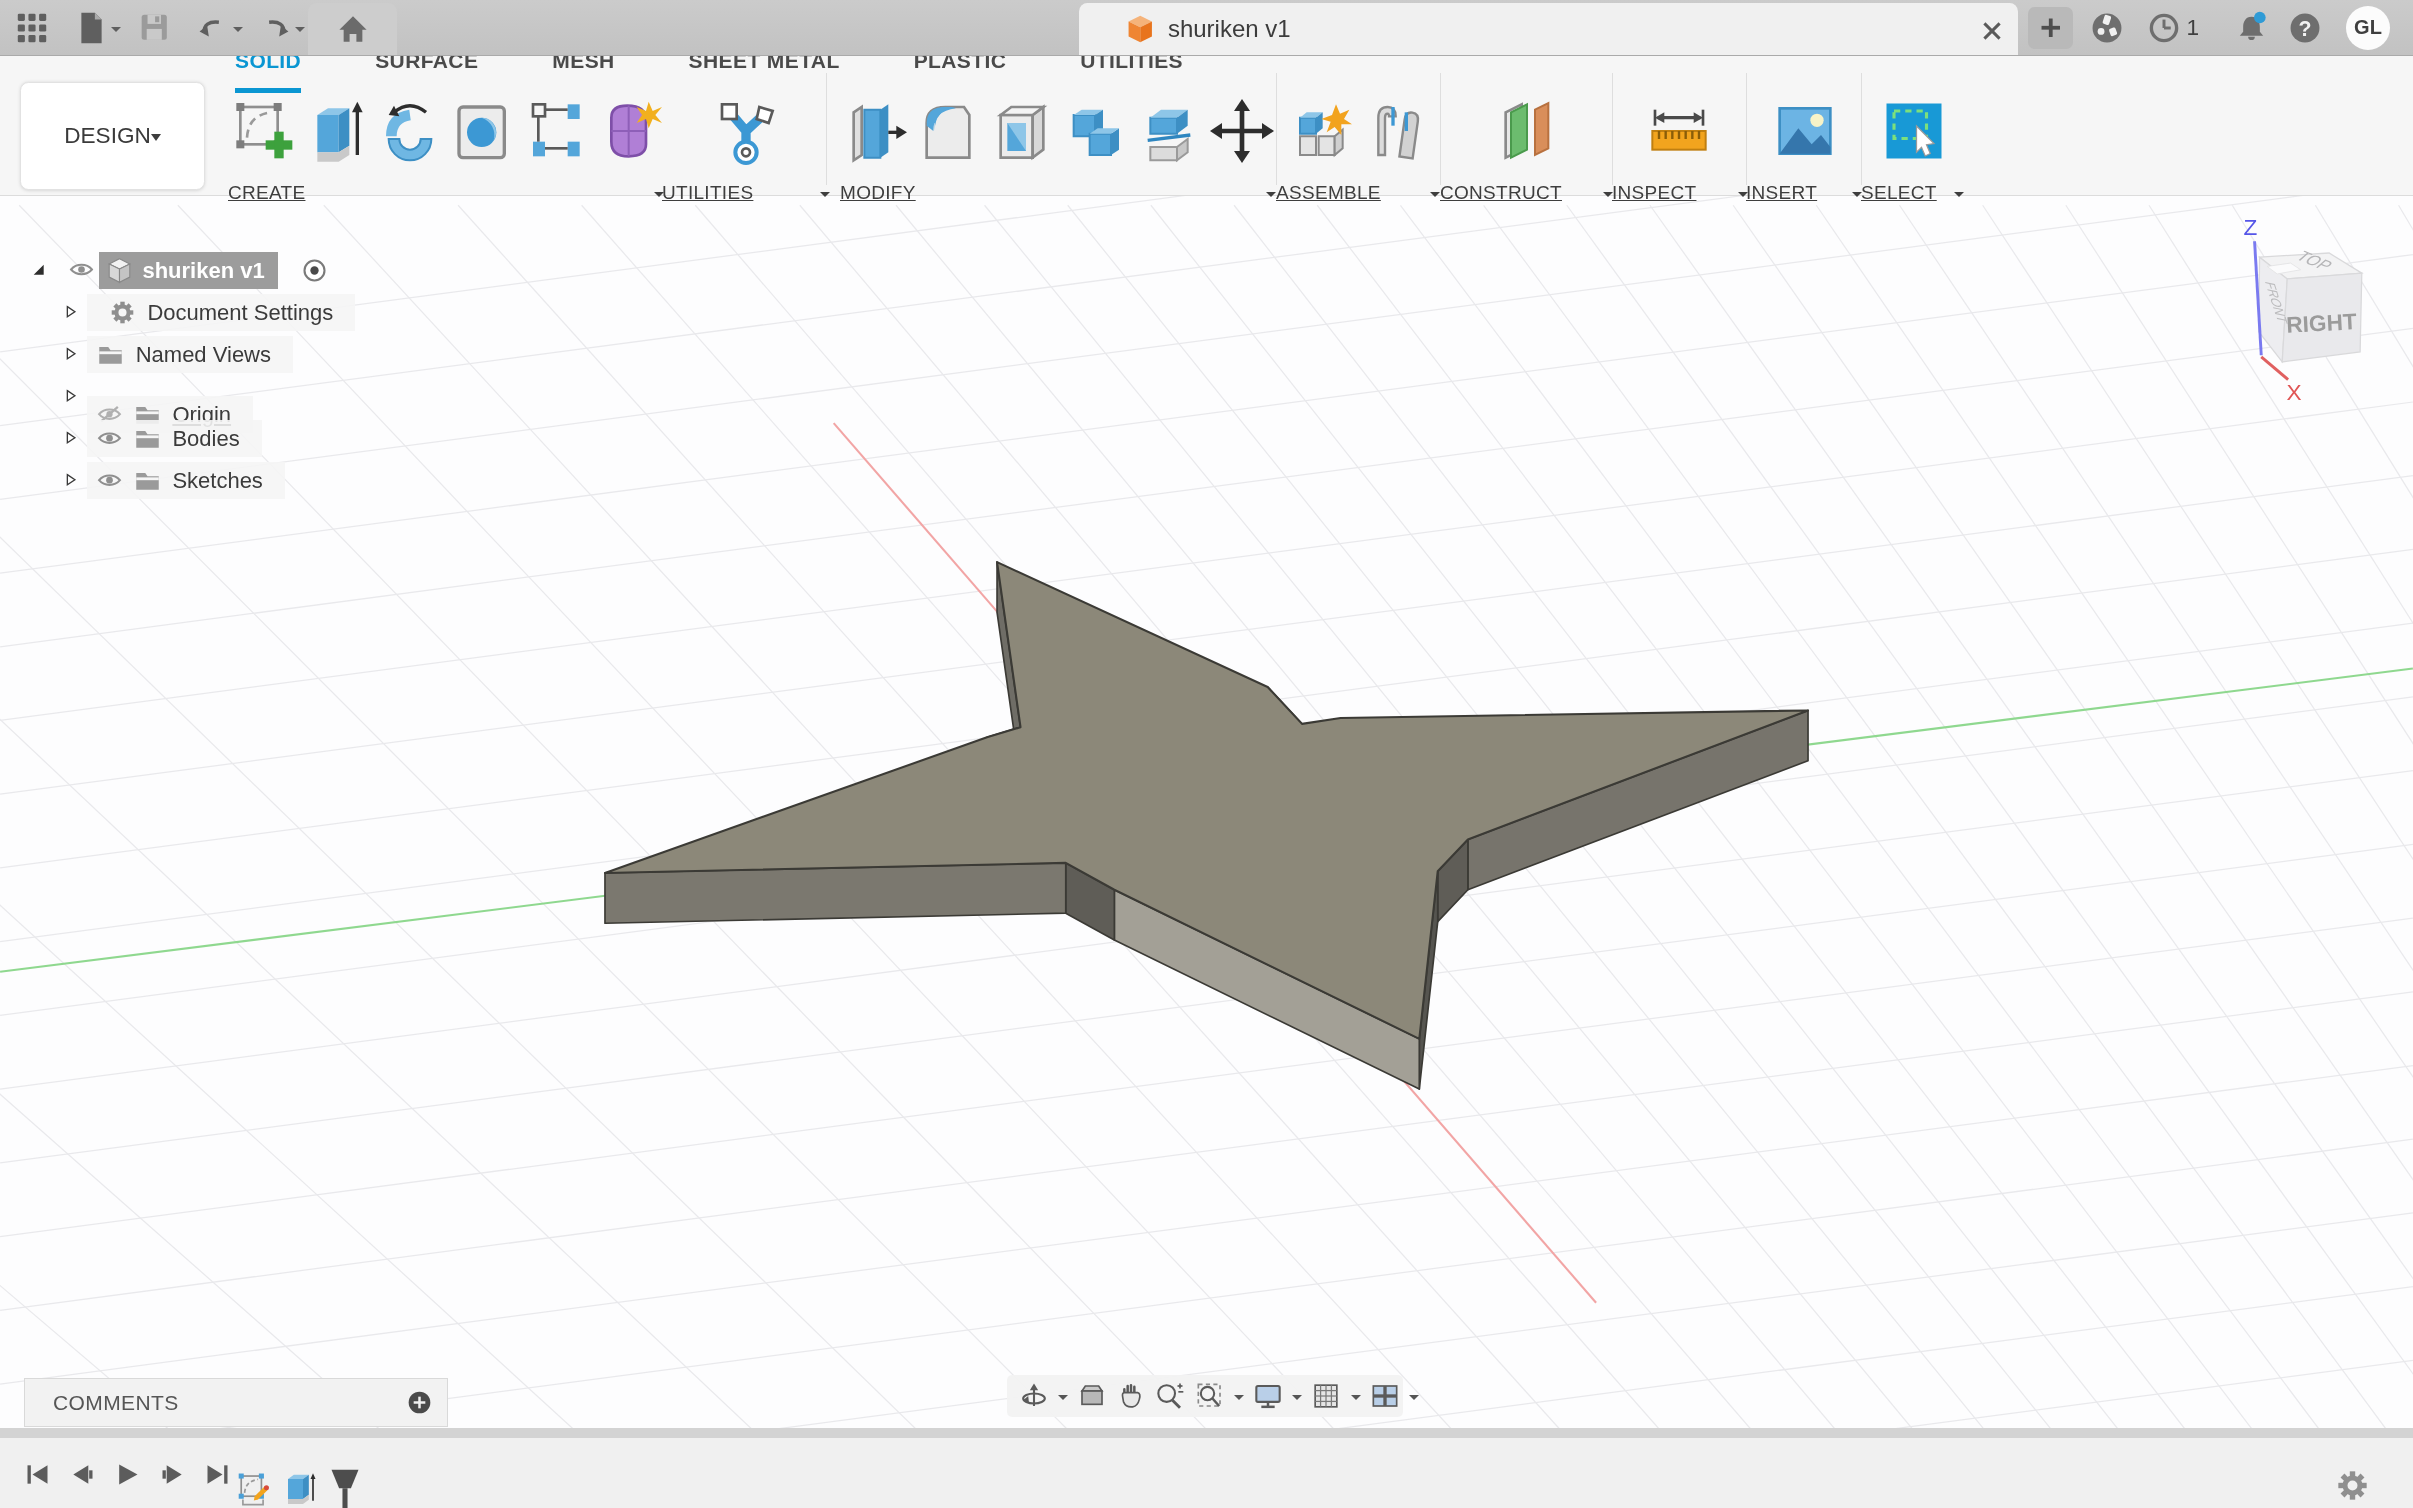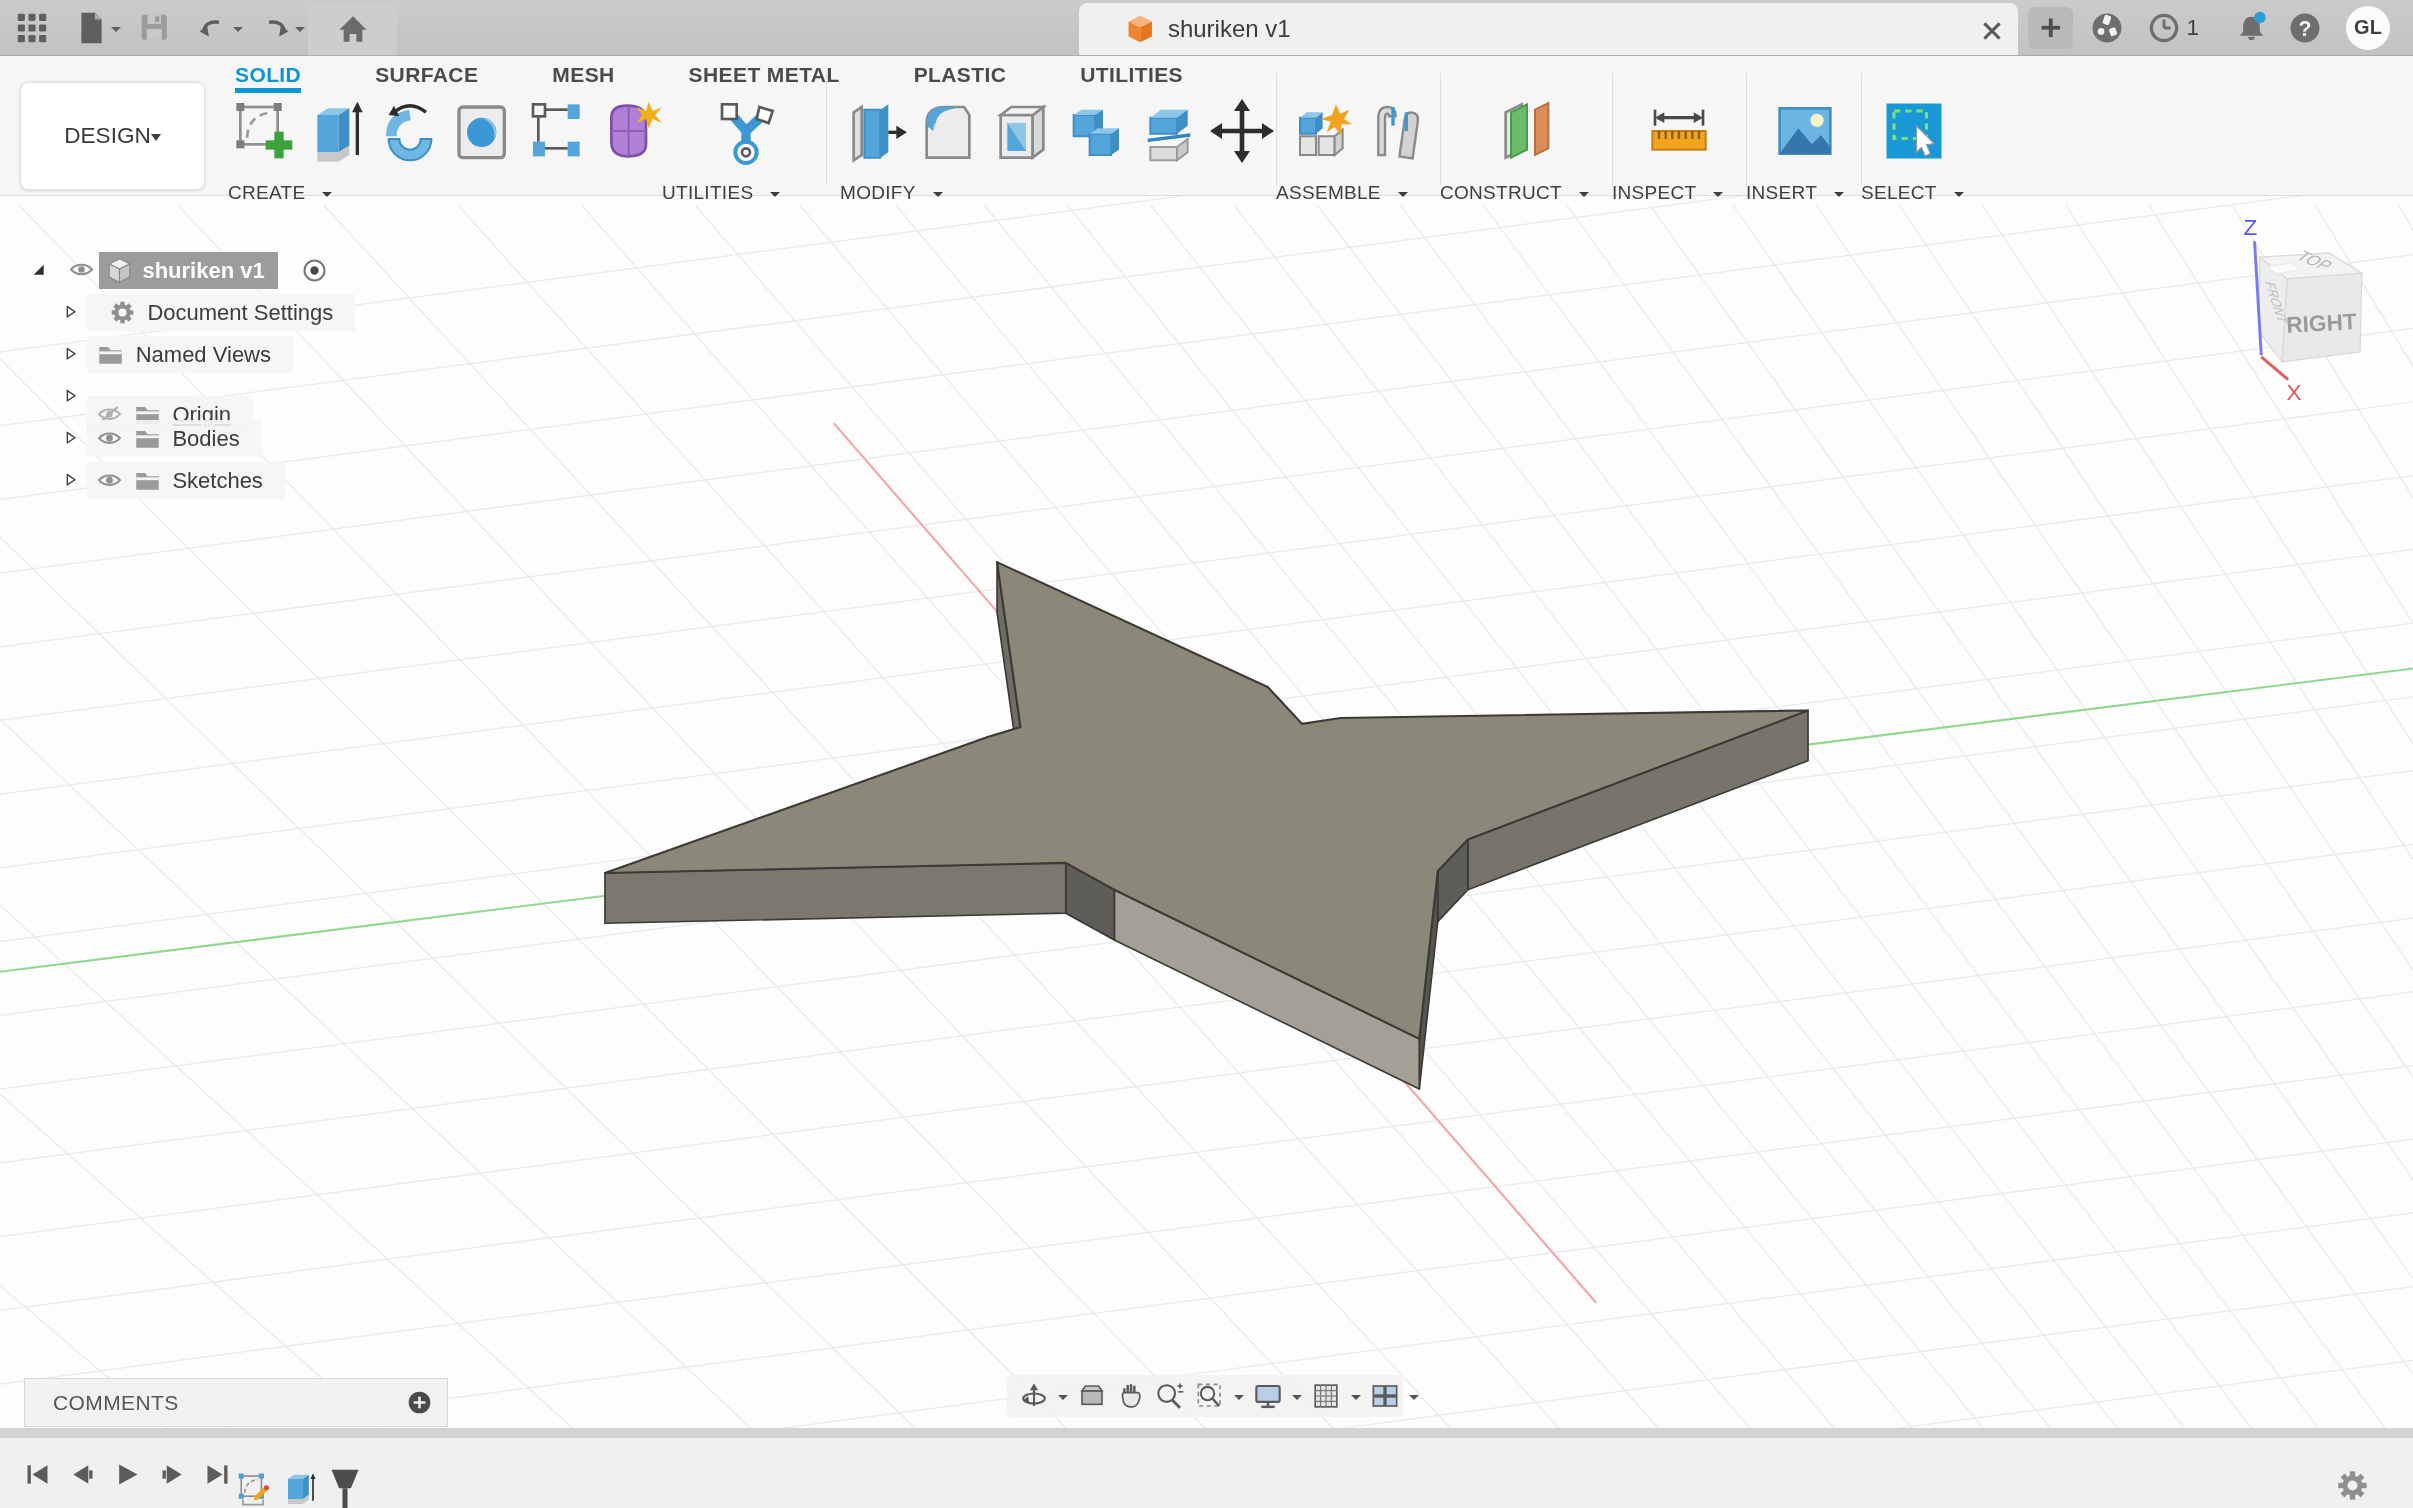--- a/index.html
+++ b/index.html
@@ -24,30 +24,30 @@
   .close-btn{position:absolute;right:11.7px;top:13.4px;width:28.5px;height:28.5px;display:flex;align-items:center;justify-content:center;}
   .plus-tab{position:absolute;left:2028px;top:6.7px;width:45px;height:42px;background:#b9b9b9;border-radius:6.7px;
             display:flex;align-items:center;justify-content:center;}
   .avatar{position:absolute;left:2346px;top:5.9px;width:44px;height:44px;border-radius:50%;background:#fcfcfc;
           display:flex;align-items:center;justify-content:center;font-size:20px;font-weight:bold;color:#3f3f3f;}
   .notif-count{font-size:22.6px;color:#3f3f3f;margin-left:6.7px;}
 
   
   .ribbon{left:0;top:55px;width:2413px;height:140px;background:#f6f6f6;border-bottom:0.8px solid #dcdcdc;z-index:29;}
   .tabsrow{position:absolute;left:235px;top:3.4px;height:35px;display:flex;gap:74px;align-items:flex-end;}
-  .rtab{font-size:21px;font-weight:bold;color:#4a4a4a;letter-spacing:0.4px;padding-bottom:1px;border-bottom:5px solid transparent;}
+  .rtab{font-size:21px;font-weight:bold;color:#4a4a4a;letter-spacing:0.4px;padding-bottom:15px;border-bottom:5px solid transparent;}
   .rtab.active{color:#0a96d2;border-bottom-color:#0a96d2;}
   .design-btn{position:absolute;left:20px;top:27px;width:183px;height:106px;background:#fff;border:0.8px solid #e2e2e2;
               border-radius:8.4px;box-shadow:0 0.8px 3.4px rgba(0,0,0,.12);display:flex;align-items:center;justify-content:center;gap:0;
               font-size:22.6px;color:#3a3a3a;}
   .caret{width:0;height:0;border-left:5.9px solid transparent;border-right:5.9px solid transparent;border-top:7.5px solid #3e3e3e;margin-top:3.4px;}
   .caret.small{border-left-width:5px;border-right-width:5px;border-top-width:5.9px;}
   .gicons{position:absolute;top:37px;display:flex;gap:3.4px;}
-  .glabel{position:absolute;top:126px;height:23.5px;display:flex;align-items:center;justify-content:flex-start;gap:17px;
-          font-size:19px;color:#3e3e3e;letter-spacing:0.3px;}
+  .glabel{position:absolute;top:126px;height:23.5px;display:flex;align-items:center;justify-content:space-between;gap:17px;
+          font-size:19px;color:#3e3e3e;letter-spacing:0.3px;text-decoration:underline;}
   .gdivider{position:absolute;top:18.4px;width:0.8px;height:112px;background:#dedede;}
   .ric{width:70px;height:77px;display:flex;align-items:center;justify-content:center;}
 
   
   .br-header{left:23.5px;top:199px;width:486px;height:47px;background:rgba(244,244,244,.97);border:0.8px solid #d5d5d5;
              box-sizing:border-box;display:flex;align-items:center;z-index:20;}
   .br-header-label{font-size:20px;font-weight:600;color:#4a4a4a;letter-spacing:1.3px;margin-left:15px;flex:1;}
   .tree-caret{position:absolute;width:13.4px;height:13.4px;}
   .trow{position:absolute;height:37px;display:flex;align-items:center;gap:11.7px;background:rgba(245,245,245,.9);
         padding:0 22px 0 10px;width:max-content;z-index:20;}

